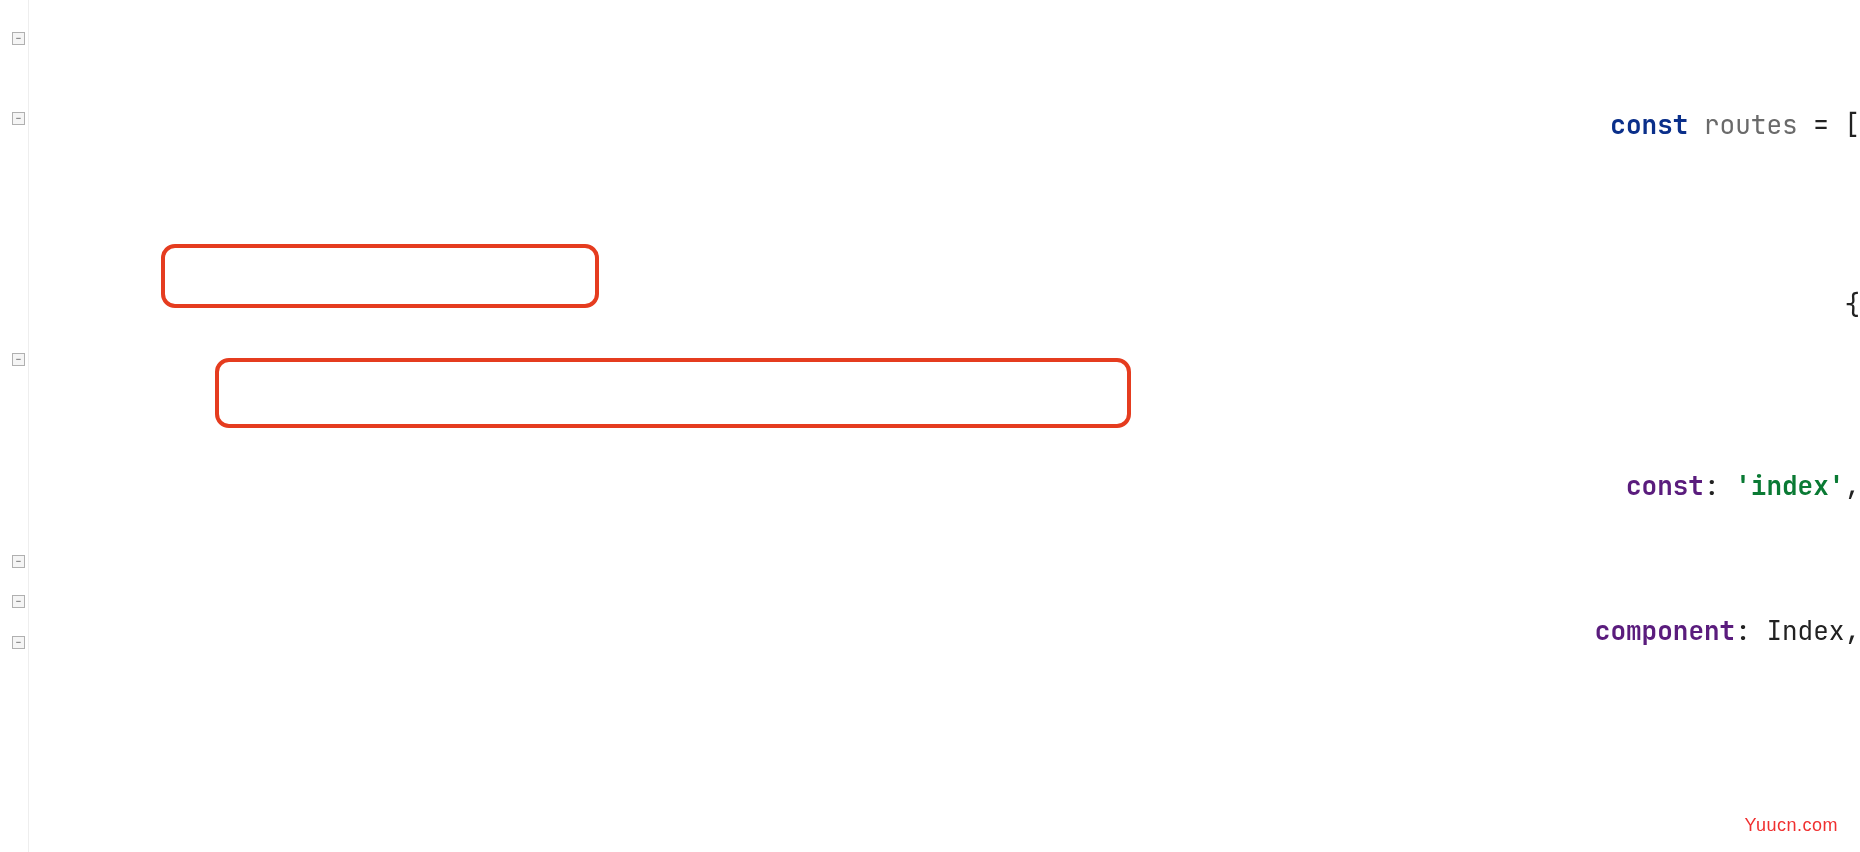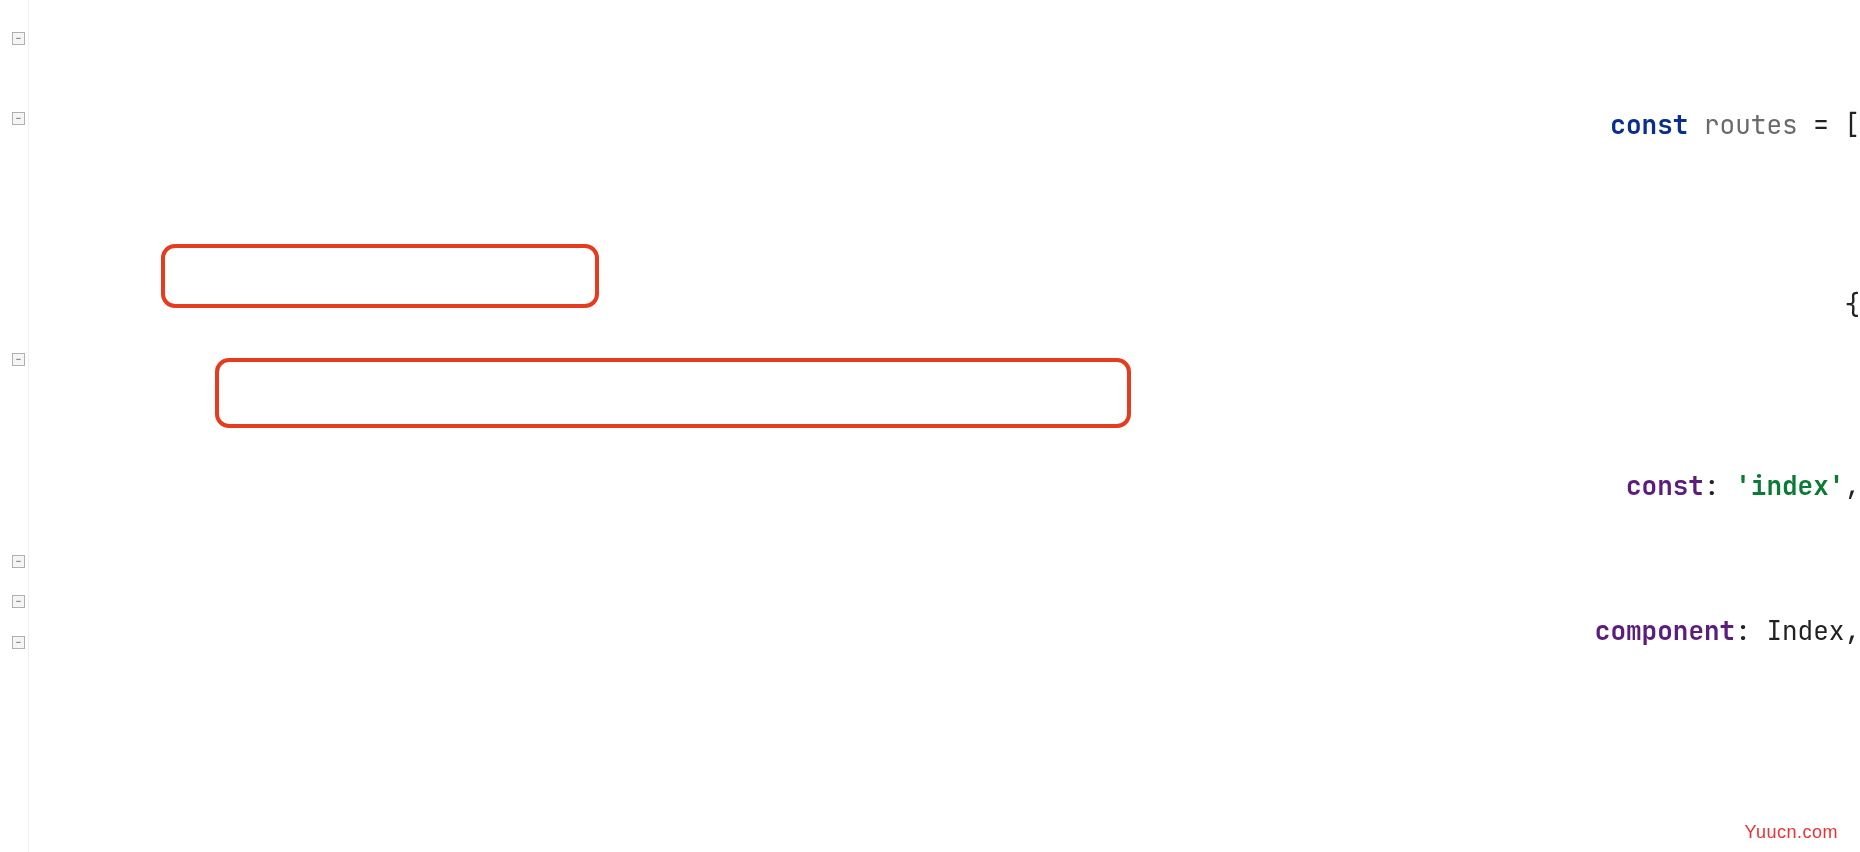--- a/index.html
+++ b/index.html
@@ -59,21 +59,21 @@
     position: absolute;
     border: 4px solid #e53c1f;
     border-radius: 14px;
     pointer-events: none;
     box-sizing: border-box;
   }
 
   .watermark {
     position: absolute;
     right: 22px;
-    bottom: 9px;
+    bottom: 16px;
     color: #f03030;
     font-family: Arial, sans-serif;
     font-size: 18px;
     letter-spacing: 0.5px;
   }
 </style>
 </head>
 <body>
 
 <div class="editor">

